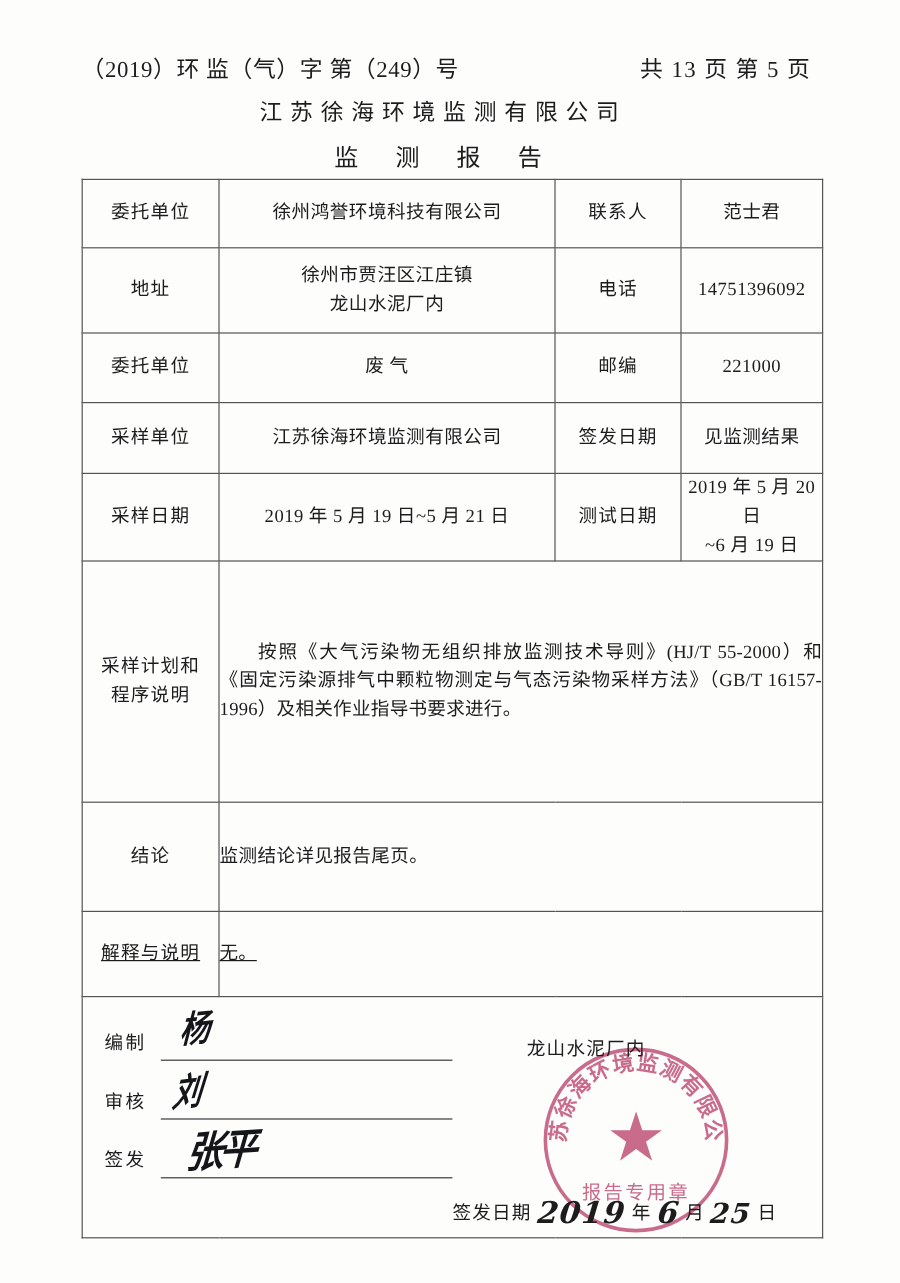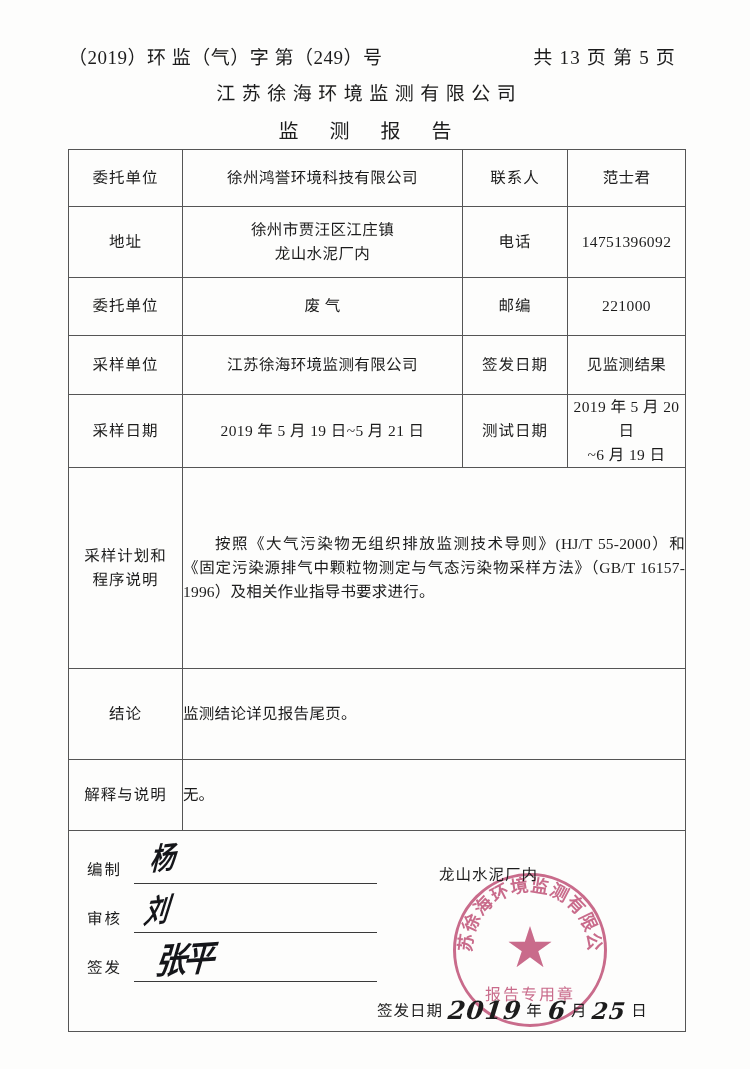--- a/index.html
+++ b/index.html
@@ -92,21 +92,21 @@
   .c3 { width: 105px; }
   .c4 { width: 118px; }
 
   .r-h1 td { height: 56px; }
   .r-h2 td { height: 70px; }
   .r-h3 td { height: 57px; }
   .r-h4 td { height: 58px; }
   .r-h5 td { height: 62px; }
   .r-plan td { height: 200px; }
   .r-concl td { height: 90px; }
-  .r-expl td { height: 70px; }
+  .r-expl td { height: 70px; text-decoration: underline; }
   .r-sign td { height: 200px; }
 
   .two-line { line-height: 1.65; }
 
   
   .plan-cell {
     padding: 22px 16px 10px 16px;
     vertical-align: top;
     text-align: justify;
     font-size: 15.5px;

